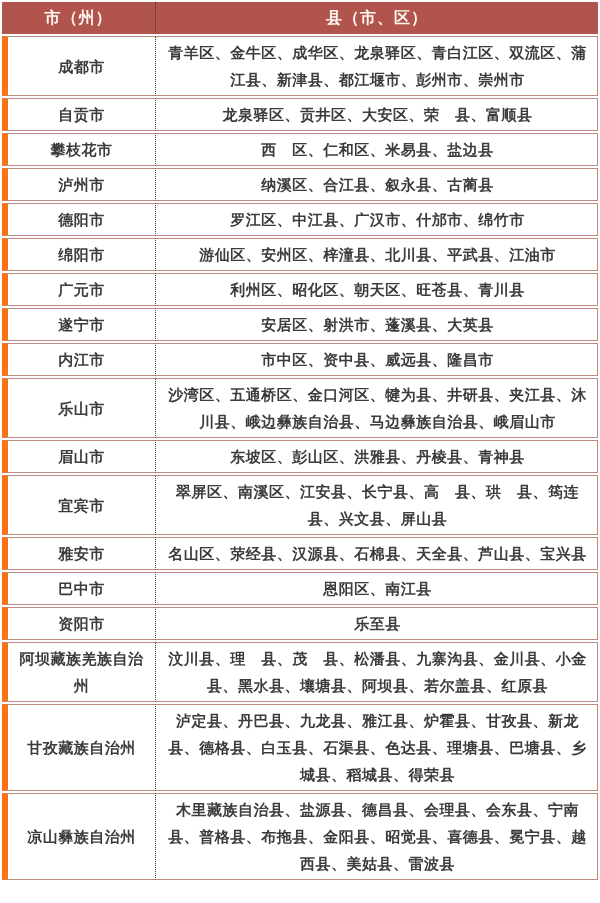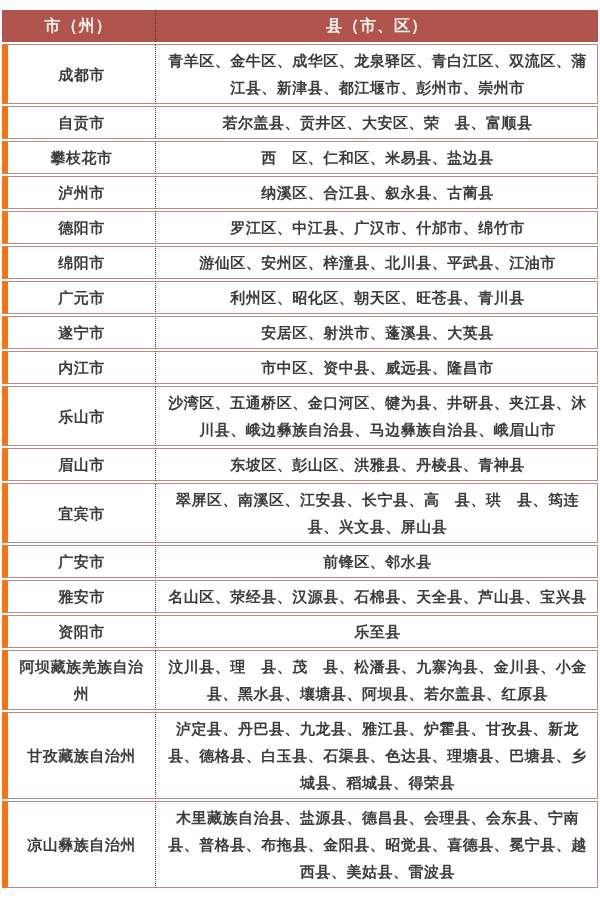--- a/index.html
+++ b/index.html
@@ -5,21 +5,21 @@
   html, body {
     margin: 0;
     padding: 0;
     background: #ffffff;
     width: 600px;
   }
   .page {
     width: 600px;
     height: 903px;
     box-sizing: border-box;
-    padding-top: 8px;
+    padding-top: 0;
     background: #ffffff;
     overflow: hidden;
   }
   table.admin-table {
     width: 596px;
     margin: 0 auto;
     table-layout: fixed;
     border-collapse: separate;
     border-spacing: 0 2px;
     font-family: "Liberation Sans", "DejaVu Sans", sans-serif;
@@ -77,21 +77,21 @@
         <th>县（市、区）</th>
       </tr>
     </thead>
     <tbody>
         <tr>
           <td class="city-cell">成都市</td>
           <td class="counties-cell">青羊区、金牛区、成华区、龙泉驿区、青白江区、双流区、蒲江县、新津县、都江堰市、彭州市、崇州市</td>
         </tr>
         <tr>
           <td class="city-cell">自贡市</td>
-          <td class="counties-cell">若尔盖县、贡井区、大安区、荣　县、富顺县</td>
+          <td class="counties-cell">龙泉驿区、贡井区、大安区、荣　县、富顺县</td>
         </tr>
         <tr>
           <td class="city-cell">攀枝花市</td>
           <td class="counties-cell">西　区、仁和区、米易县、盐边县</td>
         </tr>
         <tr>
           <td class="city-cell">泸州市</td>
           <td class="counties-cell">纳溪区、合江县、叙永县、古蔺县</td>
         </tr>
         <tr>
@@ -120,26 +120,26 @@
         </tr>
         <tr>
           <td class="city-cell">眉山市</td>
           <td class="counties-cell">东坡区、彭山区、洪雅县、丹棱县、青神县</td>
         </tr>
         <tr>
           <td class="city-cell">宜宾市</td>
           <td class="counties-cell">翠屏区、南溪区、江安县、长宁县、高　县、珙　县、筠连县、兴文县、屏山县</td>
         </tr>
         <tr>
-          <td class="city-cell">广安市</td>
-          <td class="counties-cell">前锋区、邻水县</td>
+          <td class="city-cell">雅安市</td>
+          <td class="counties-cell">名山区、荥经县、汉源县、石棉县、天全县、芦山县、宝兴县</td>
         </tr>
         <tr>
-          <td class="city-cell">雅安市</td>
-          <td class="counties-cell">名山区、荥经县、汉源县、石棉县、天全县、芦山县、宝兴县</td>
+          <td class="city-cell">巴中市</td>
+          <td class="counties-cell">恩阳区、南江县</td>
         </tr>
         <tr>
           <td class="city-cell">资阳市</td>
           <td class="counties-cell">乐至县</td>
         </tr>
         <tr>
           <td class="city-cell">阿坝藏族羌族自治州</td>
           <td class="counties-cell">汶川县、理　县、茂　县、松潘县、九寨沟县、金川县、小金县、黑水县、壤塘县、阿坝县、若尔盖县、红原县</td>
         </tr>
         <tr>

